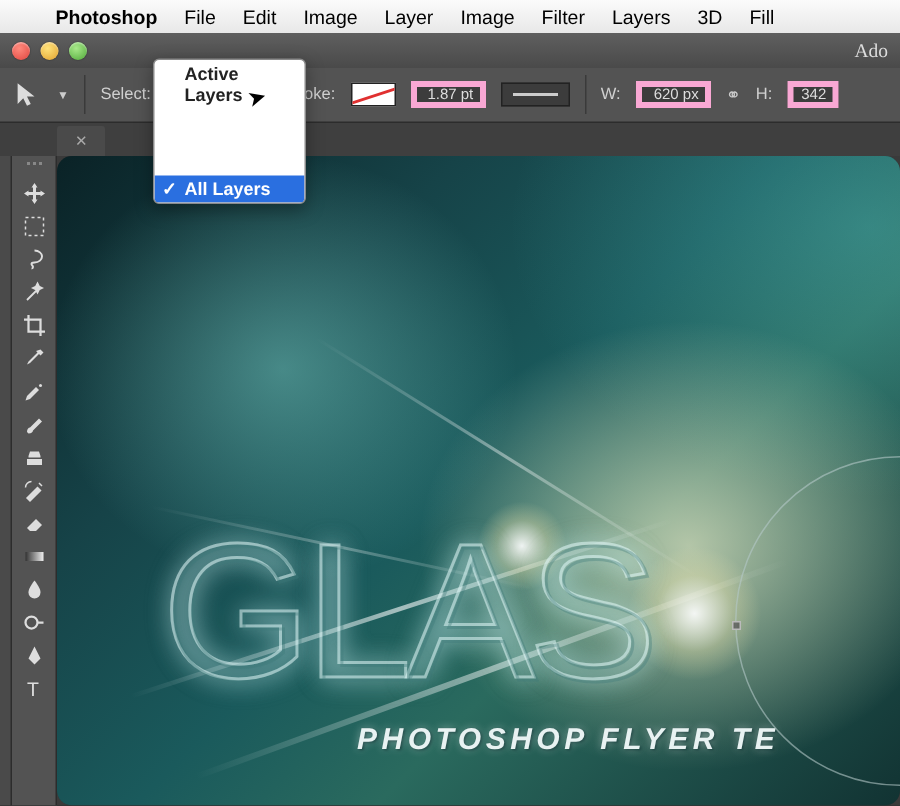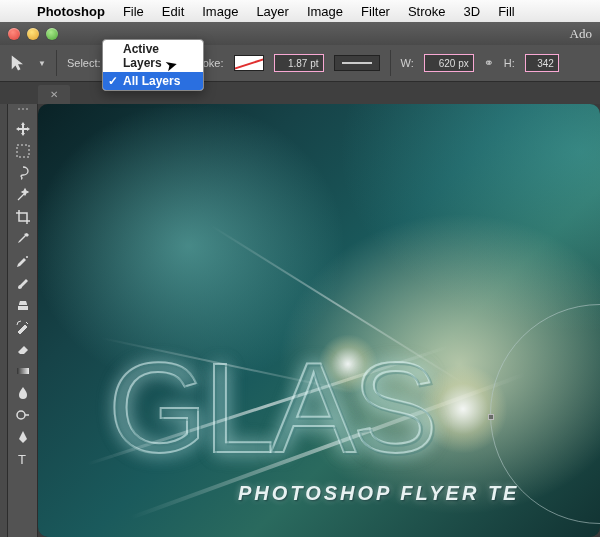--- a/index.html
+++ b/index.html
@@ -22,29 +22,29 @@
 
 
 .options { height:37px; background:#535353; border-bottom:1px solid #2c2c2c; display:flex; align-items:center; padding:0 8px; gap:10px; color:#ccc; font-size:11px; position:relative; }
 .arrow-icon { width:20px; height:18px; display:flex; align-items:center; justify-content:center; }
 .options .sep { width:1px; height:26px; background:#3a3a3a; }
 .lbl { color:#d0d0d0; }
 .swatch { width:30px; height:16px; border:1px solid #222; }
 .fill-sw { background:#c92020; }
 .stroke-sw { background:#fff; position:relative; overflow:hidden; }
 .stroke-sw::after { content:""; position:absolute; left:-2px; right:-2px; top:50%; height:2px; background:#e03030; transform:rotate(-18deg); }
-.num-field { width:50px; height:18px; background:#3c3c3c; border:1px solid #f9a8d4; color:#ddd; font-size:10px; padding:0 4px; display:flex; align-items:center; justify-content:flex-end; }
+.num-field { width:50px; height:18px; background:#3c3c3c; border:4px solid #f9a8d4; color:#ddd; font-size:10px; padding:0 4px; display:flex; align-items:center; justify-content:flex-end; }
 .stroke-style { width:46px; height:16px; background:#3c3c3c; border:1px solid #222; display:flex; align-items:center; justify-content:center; }
 .stroke-style .ln { width:30px; height:2px; background:#ccc; }
 .chain { font-size:12px; }
 
 
 .dropdown { position:absolute; left:102px; top:39px; width:102px; background:#fff; border:1px solid #8a8a8a; border-radius:4px; box-shadow:0 4px 12px rgba(0,0,0,.35); z-index:50; font-size:12px; color:#222; overflow:hidden;font-weight:bold; }
 .dropdown .item { padding:2px 8px 2px 20px; position:relative; }
-.dropdown .item.sel { background:#2a6fe0; color:#fff; }
+.dropdown .item.sel { background:#2a6fe0; color:#fff;margin-top:45px; }
 .dropdown .item.sel::before { content:"✓"; position:absolute; left:5px; }
 .cursor { position:absolute; left:165px; top:56px; z-index:60; font-size:15px; transform:rotate(-15deg); color:#000; text-shadow:0 0 2px #fff; pointer-events:none; }
 
 
 .doctab-row { height:22px; background:#3f3f3f; display:flex; align-items:flex-end; padding-left:38px; }
 .doctab { background:#4a4a4a; color:#d8d8d8; font-size:11px; padding:4px 12px; border-radius:2px 2px 0 0; display:flex; align-items:center; gap:8px; }
 .doctab .x { color:#aaa; font-size:10px; }
 
 
 .workspace { display:flex; height:433px; }
@@ -83,21 +83,21 @@
 
 <div class="mac-menu">
   <span class="apple"></span>
   <span class="m bold">Photoshop</span>
   <span class="m">File</span>
   <span class="m">Edit</span>
   <span class="m">Image</span>
   <span class="m">Layer</span>
   <span class="m">Image</span>
   <span class="m">Filter</span>
-  <span class="m">Stroke</span>
+  <span class="m">Layers</span>
   <span class="m">3D</span>
   <span class="m">Fill</span>
 </div>
 
 <div class="titlebar">
   <div class="traffic">
     <div class="dot r"></div>
     <div class="dot y"></div>
     <div class="dot g"></div>
   </div>

